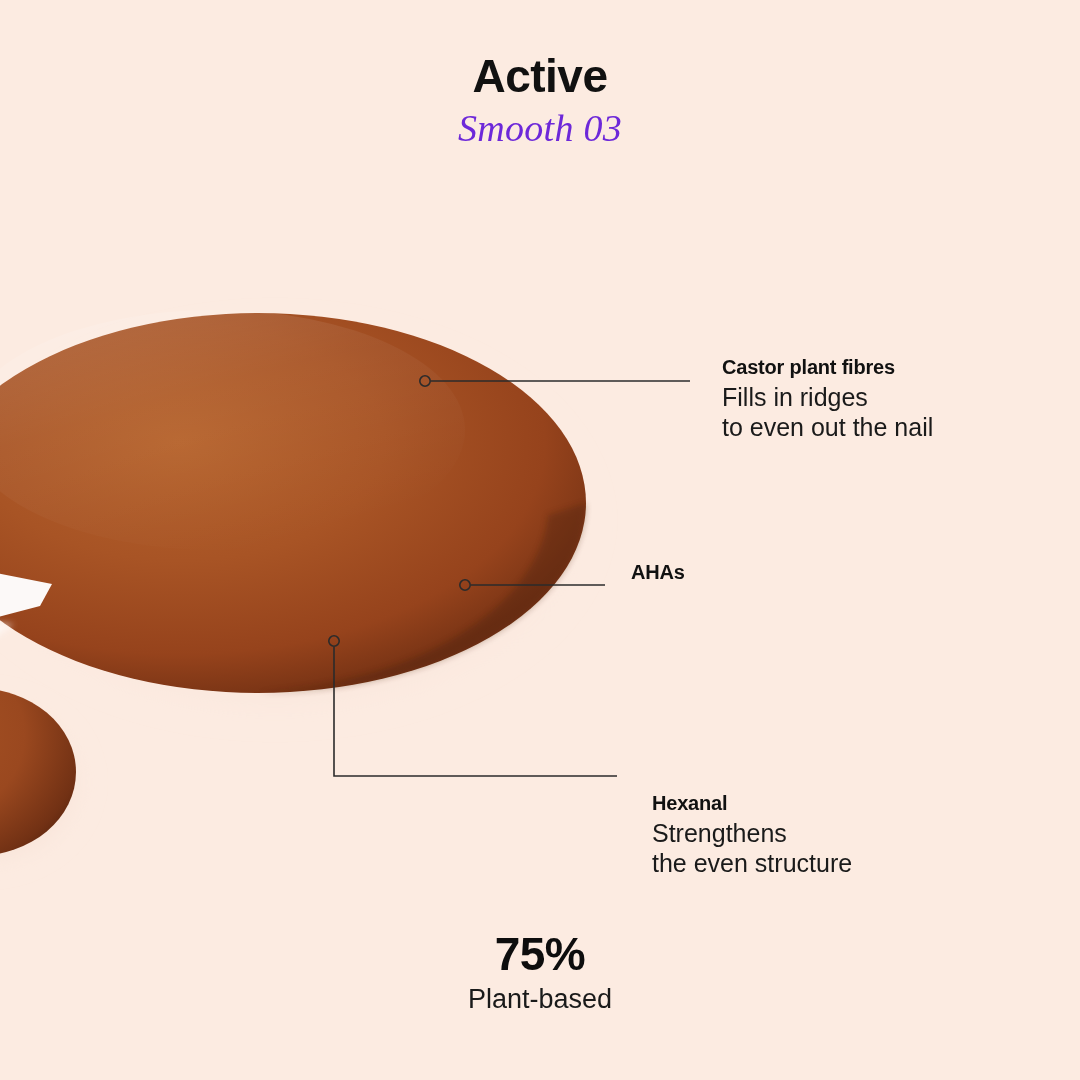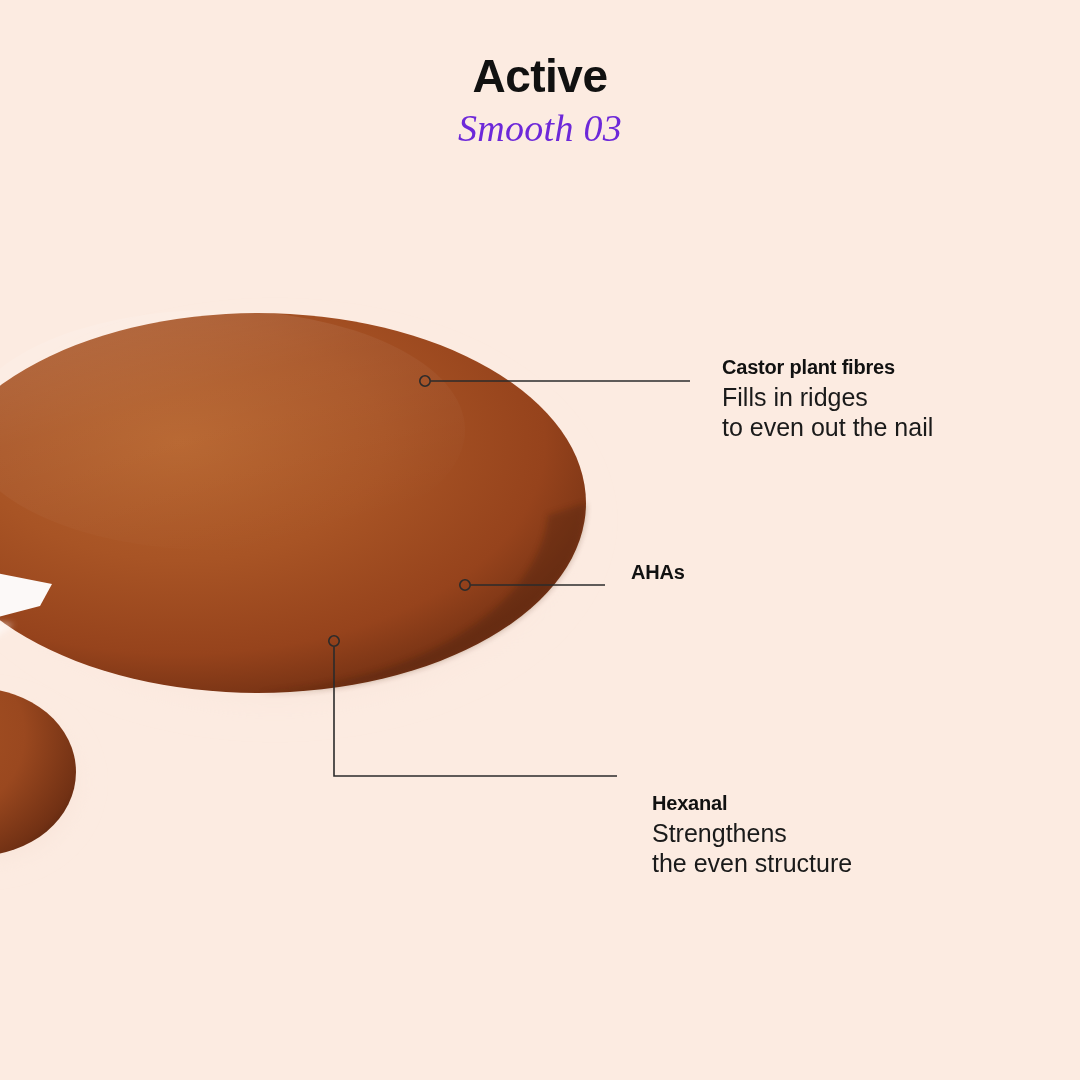--- a/index.html
+++ b/index.html
@@ -201,14 +201,18 @@
   <div class="callout" id="callout-ahas">
     <div class="name">AHAs</div>
   </div>
 
   <div class="callout" id="callout-hexanal">
     <div class="name">Hexanal</div>
     <div class="desc">Strengthens
 the even structure</div>
   </div>
 
+  <div class="footer">
+    <div class="stat-value">75%</div>
+    <div class="stat-label">Plant-based</div>
+  </div>
 
 </div>
 
 </body></html>

